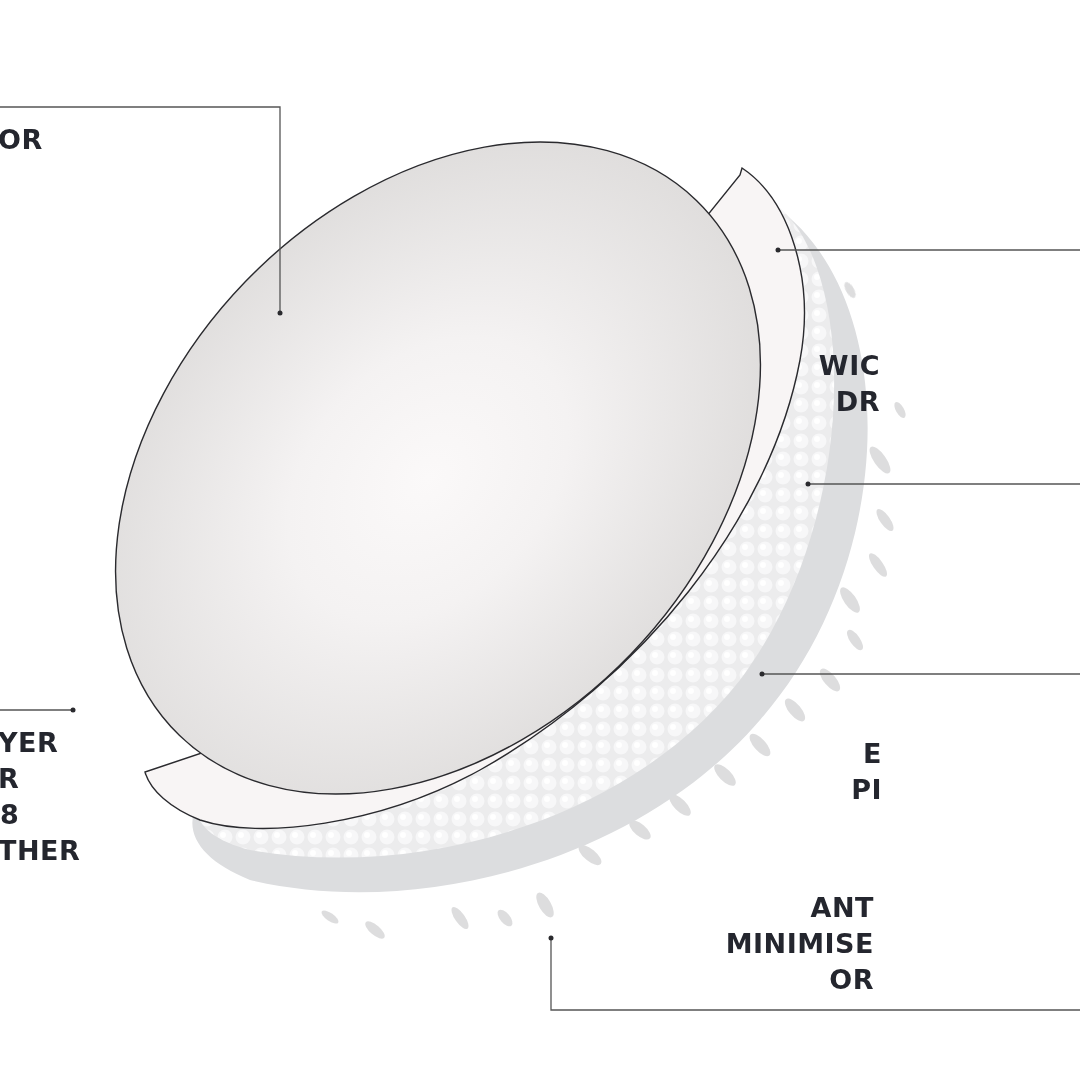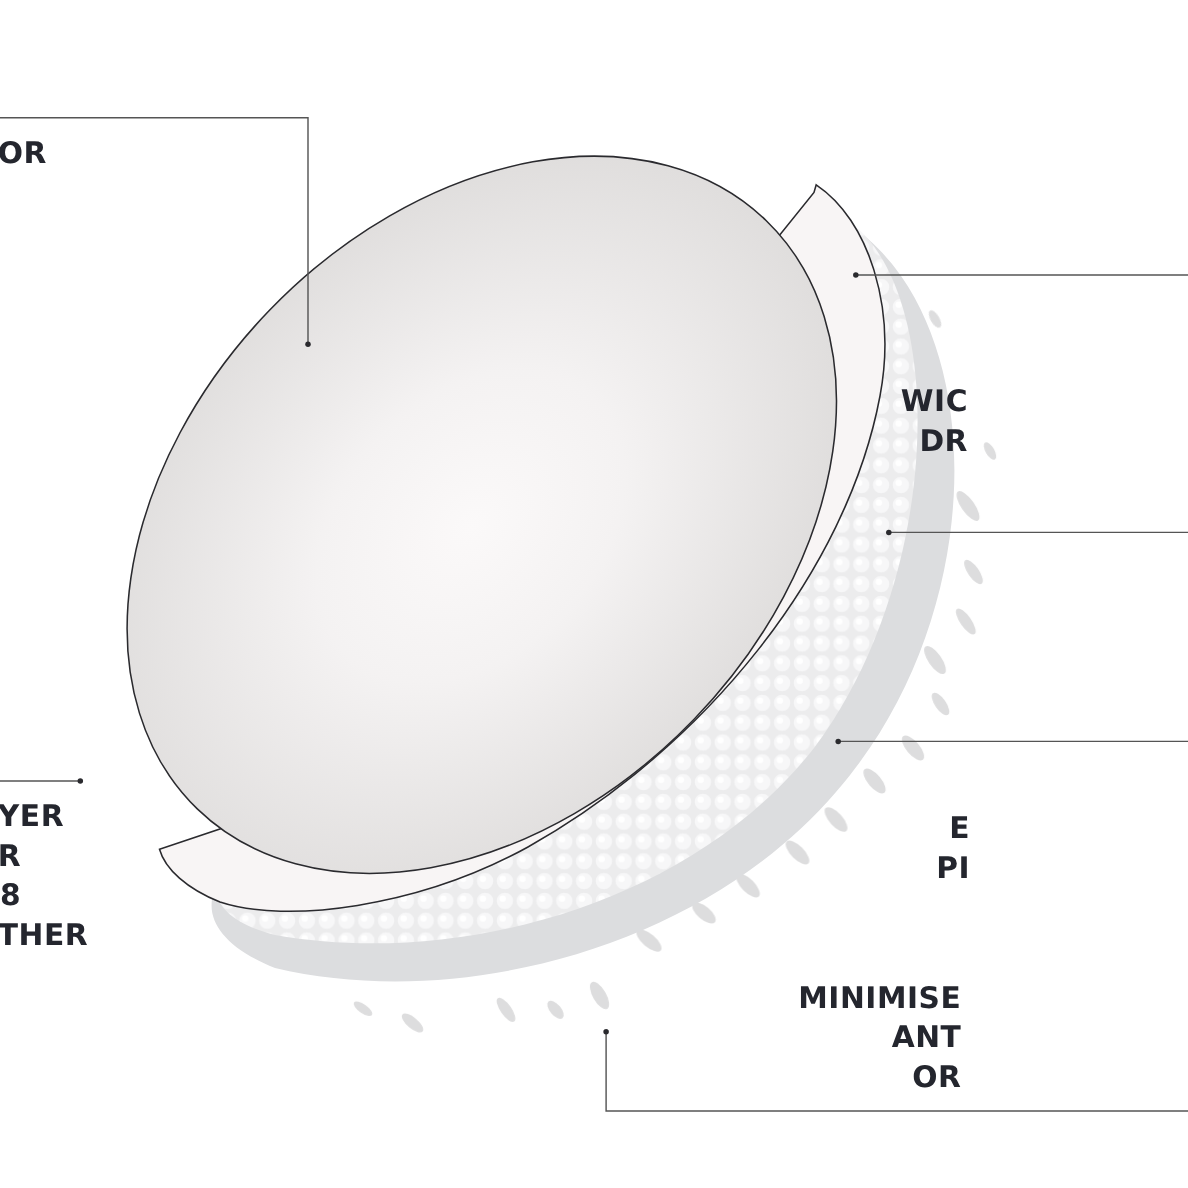--- a/index.html
+++ b/index.html
@@ -100,18 +100,18 @@
   </div>
 
   <div class="label left-label" style="left:-2px; top:725px;">
     <div>YER</div>
     <div>R</div>
     <div style="padding-left:2px;">8</div>
     <div>THER</div>
   </div>
 
   <div class="label right-label" style="right:2px; top:890px;">
+    <div>ANT</div>
     <div>MINIMISE</div>
-    <div>ANT</div>
     <div>OR</div>
   </div>
 
 </div>
 
 </body></html>

